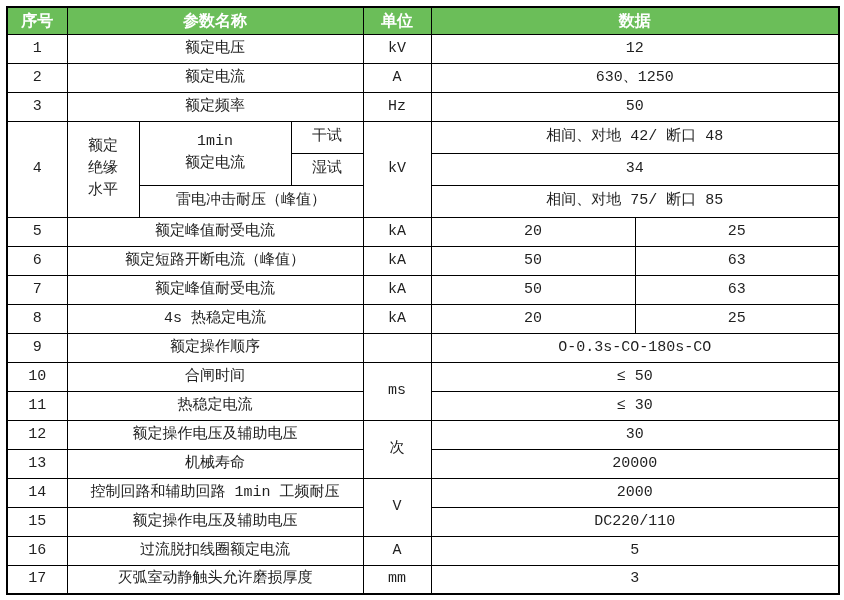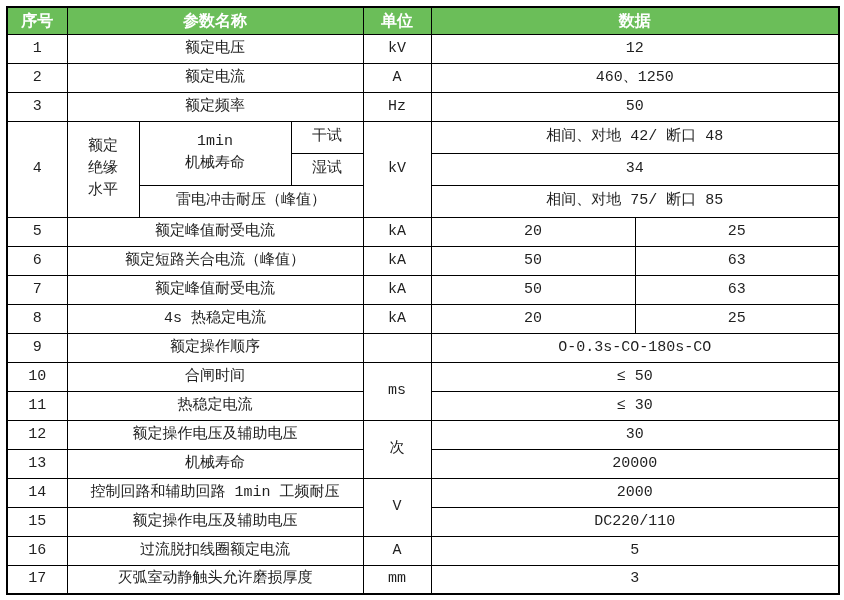--- a/index.html
+++ b/index.html
@@ -71,36 +71,36 @@
     <tr class="row">
       <td>1</td>
       <td colspan="3">额定电压</td>
       <td>kV</td>
       <td colspan="2">12</td>
     </tr>
     <tr class="row">
       <td>2</td>
       <td colspan="3">额定电流</td>
       <td>A</td>
-      <td colspan="2">460、1250</td>
+      <td colspan="2">630、1250</td>
     </tr>
     <tr class="row">
       <td>3</td>
       <td colspan="3">额定频率</td>
       <td>Hz</td>
       <td colspan="2">50</td>
     </tr>
 
     <tr class="subrow">
       <td rowspan="3">4</td>
       <td rowspan="3">额定
 绝缘
 水平</td>
       <td rowspan="2">1min
-机械寿命</td>
+额定电流</td>
       <td>干试</td>
       <td rowspan="3">kV</td>
       <td colspan="2">相间、对地 42/ 断口 48</td>
     </tr>
     <tr class="subrow">
       <td>湿试</td>
       <td colspan="2">34</td>
     </tr>
     <tr class="subrow">
       <td colspan="2">雷电冲击耐压（峰值）</td>
@@ -109,21 +109,21 @@
 
     <tr class="row">
       <td>5</td>
       <td colspan="3">额定峰值耐受电流</td>
       <td>kA</td>
       <td>20</td>
       <td>25</td>
     </tr>
     <tr class="row">
       <td>6</td>
-      <td colspan="3">额定短路关合电流（峰值）</td>
+      <td colspan="3">额定短路开断电流（峰值）</td>
       <td>kA</td>
       <td>50</td>
       <td>63</td>
     </tr>
     <tr class="row">
       <td>7</td>
       <td colspan="3">额定峰值耐受电流</td>
       <td>kA</td>
       <td>50</td>
       <td>63</td>

